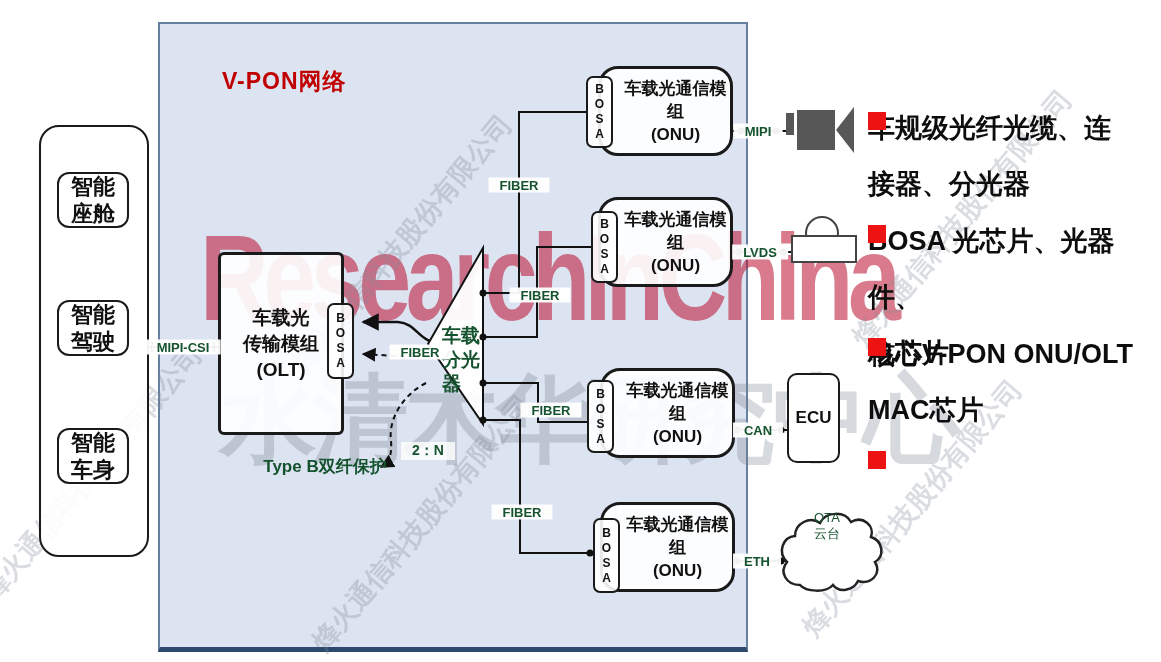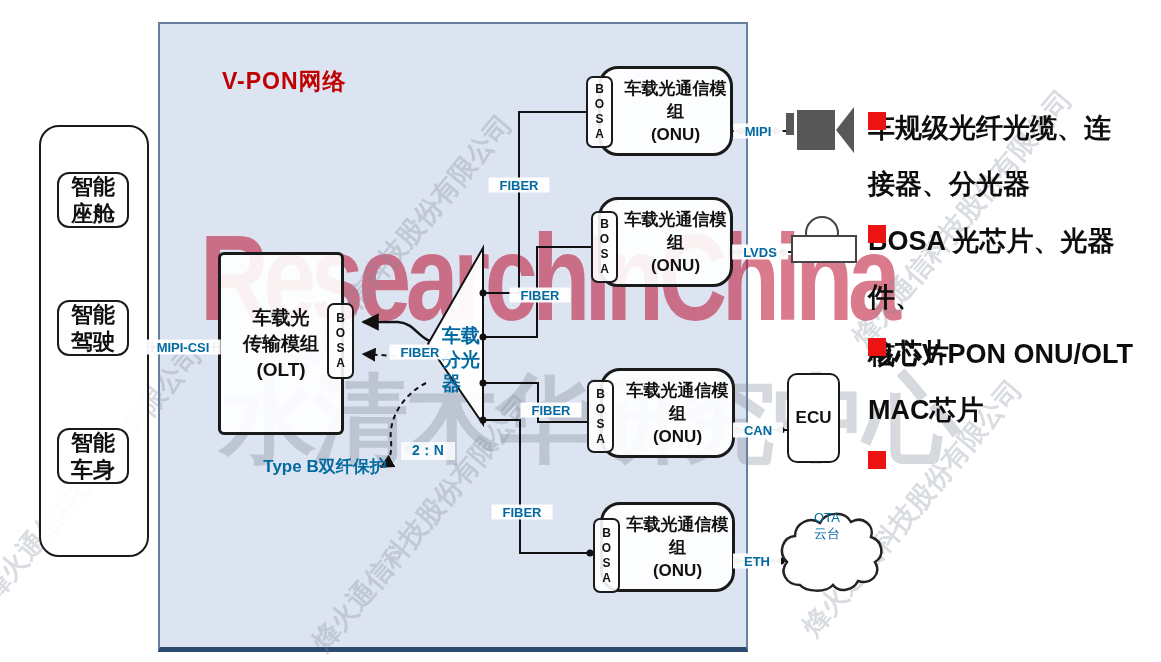--- a/index.html
+++ b/index.html
@@ -40,21 +40,21 @@
   }
   .domain-outer{left:39px;top:125px;width:110px;height:432px;border-radius:20px;}
   .domain-box{width:72px;height:56px;border-radius:12px;font-size:22px;line-height:27px;left:57px;}
   .olt-box{left:218px;top:252px;width:126px;height:183px;border-radius:6px;font-size:19px;line-height:26px;border-width:3px;}
   .bosa{width:27px;border-radius:7px;font-size:12px;line-height:15px;z-index:5;}
   .onu-box{width:135px;height:90px;border-radius:20px;font-size:17px;line-height:23px;border-width:3px;padding-left:20px;}
   .ecu-box{left:787px;top:373px;width:53px;height:90px;border-radius:10px;font-size:17px;background:#fff;}
   
   .lbl{
     position:absolute;transform:translate(-50%,-50%);background:rgba(255,255,255,0.95);
-    font-size:13px;font-weight:bold;padding:0 11px;z-index:6;white-space:nowrap;color:#0369a1;
+    font-size:13px;font-weight:bold;padding:0 11px;z-index:6;white-space:nowrap;color:#14532d;
   }
   .lbl-plain{background:transparent;margin-top:15px;}
   .ratio-lbl{font-size:14px;background:rgba(255,255,255,0.8);}
   .typeb-lbl{font-size:17px;background:transparent;}
   .cloud-lbl{font-size:13px;line-height:16px;text-align:center;background:transparent;white-space:pre-line;z-index:6;}
   
   .hl-item{position:absolute;left:868px;width:290px;z-index:6;}
   .hl-bullet{position:absolute;left:0;top:12px;width:18px;height:18px;background:#ee1313;}
   .hl-text{
     font-size:27px;font-weight:bold;line-height:56px;

